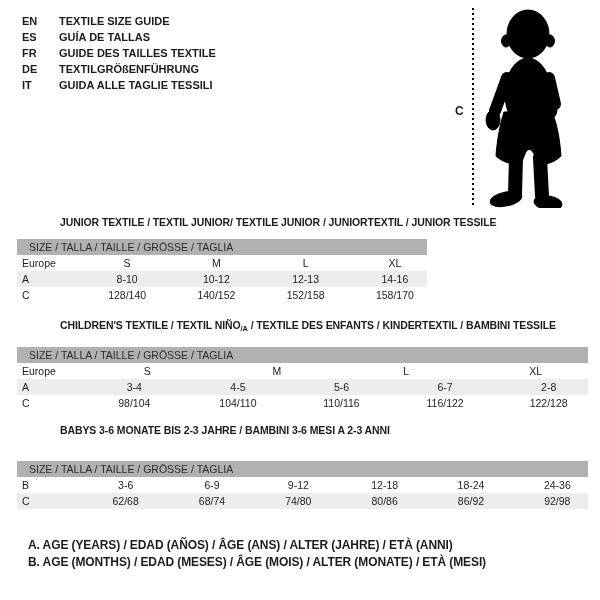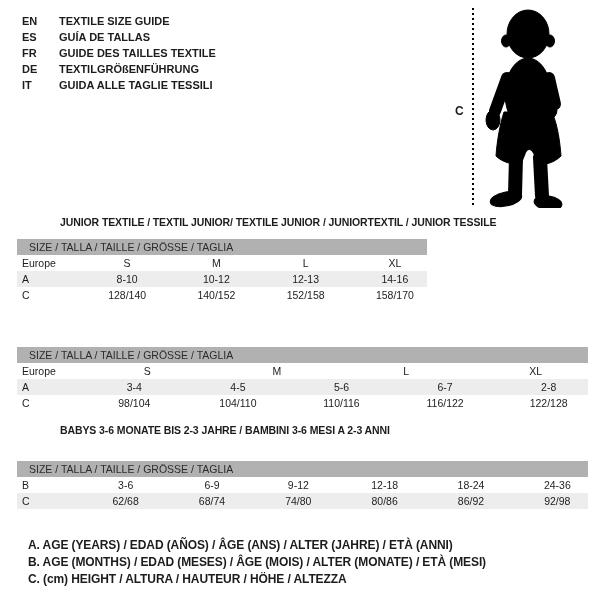--- a/index.html
+++ b/index.html
@@ -100,20 +100,23 @@
     </div>
     <div class="row">
       <span class="lbl">C</span>
       <span class="cell">128/140</span>
       <span class="cell">140/152</span>
       <span class="cell">152/158</span>
       <span class="cell">158/170</span>
     </div>
   </div>
 
+  <div class="sec-title" style="top:319px">
+    <span>CHILDREN'S TEXTILE / TEXTIL NIÑO</span><span class="subscript">/A</span><span> / TEXTILE DES ENFANTS / KINDERTEXTIL / BAMBINI TESSILE</span>
+  </div>
   <div class="tbl" style="top:347px;width:571px">
     <div class="tbl-head">SIZE / TALLA / TAILLE / GRÖSSE / TAGLIA</div>
     <div class="row">
       <span class="lbl">Europe</span>
       <span class="cell">S</span>
       <span class="cell">M</span>
       <span class="cell">L</span>
       <span class="cell">XL</span>
     </div>
     <div class="row shaded">
@@ -155,16 +158,15 @@
       <span class="cell">74/80</span>
       <span class="cell">80/86</span>
       <span class="cell">86/92</span>
       <span class="cell">92/98</span>
     </div>
   </div>
 
   <div class="legend">
     <div class="legend-line">A. AGE (YEARS) / EDAD (AÑOS) / ÂGE (ANS) / ALTER (JAHRE) / ETÀ (ANNI)</div>
     <div class="legend-line">B. AGE (MONTHS) / EDAD (MESES) / ÂGE (MOIS) / ALTER (MONATE) / ETÀ (MESI)</div>
-    <div class="legend-line">C. (cm) HEIGHT / ALTURA / HAUTEUR / HÖHE / ALTEZZA</div>
   </div>
 
 </div>
 
 </body></html>

